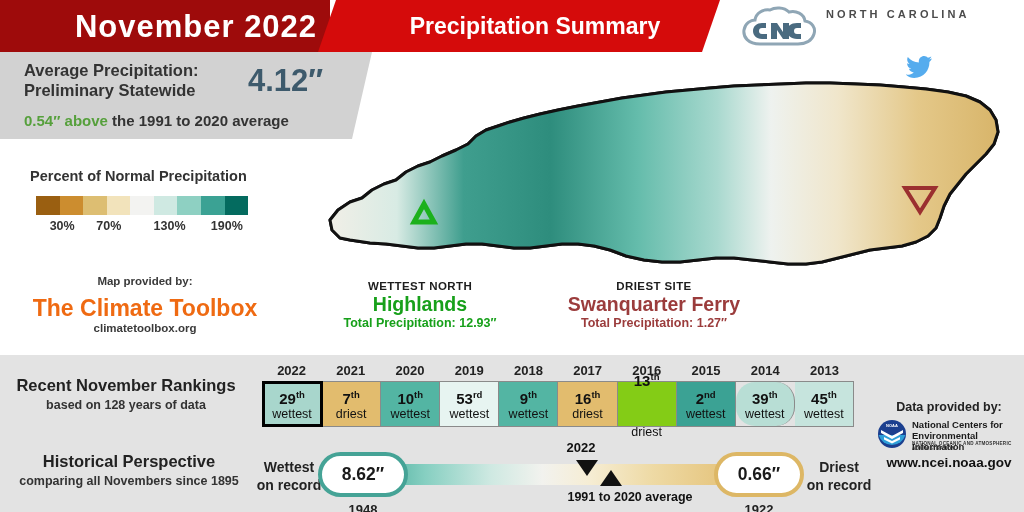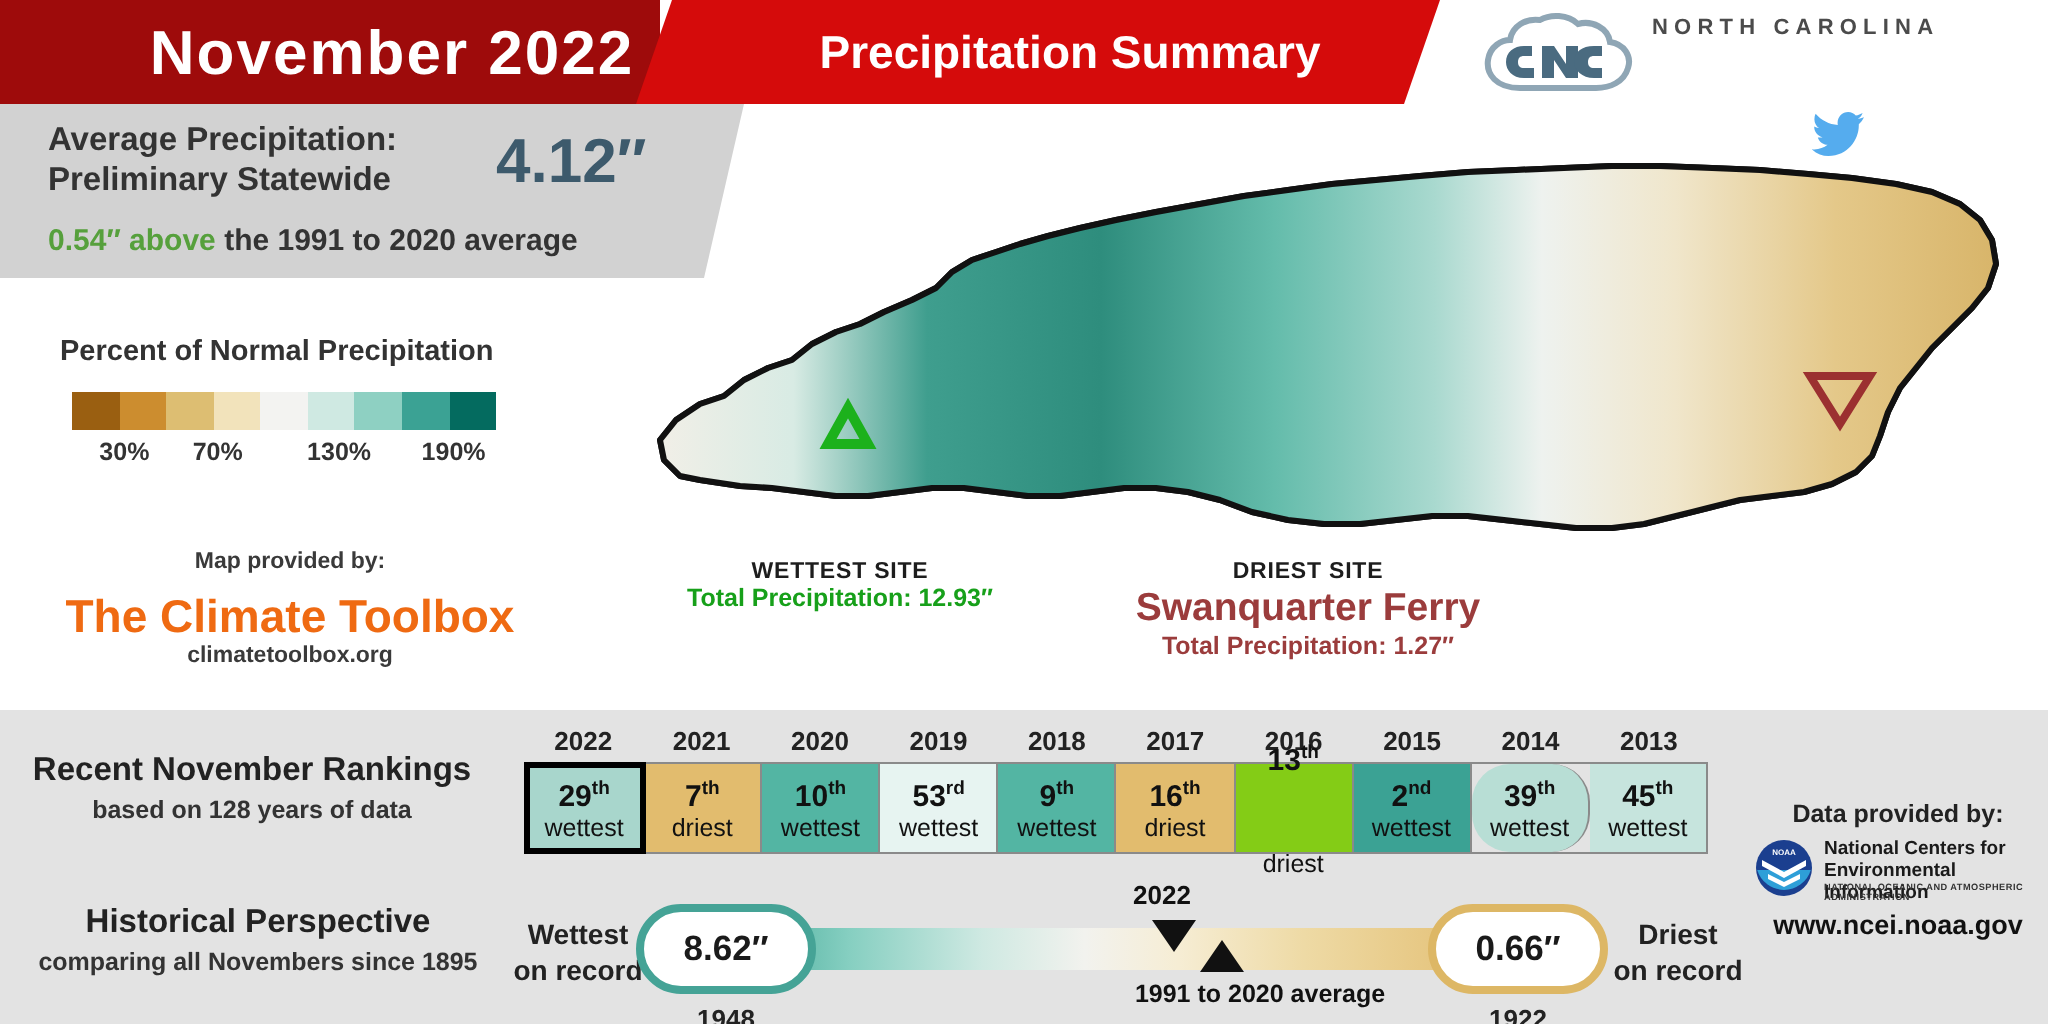--- a/index.html
+++ b/index.html
@@ -364,21 +364,22 @@
         <path d="M104 152 L124 152 L114 134 Z" fill="none" stroke="#1cb11c" stroke-width="5"></path>
       </g>
 
       <g>
         <path d="M595 118 L625 118 L610 142 Z" fill="none" stroke="#9b3030" stroke-width="4"></path>
       </g>
     </svg>
   </div>
 
   <div class="site site-wet">
-    <div class="kicker">WETTEST SITE</div>
+    <div class="kicker">WETTEST NORTH</div>
+    <div class="name">Highlands</div>
     <div class="total">Total Precipitation: 12.93″</div>
   </div>
   <div class="site site-dry">
     <div class="kicker">DRIEST SITE</div>
     <div class="name">Swanquarter Ferry</div>
     <div class="total">Total Precipitation: 1.27″</div>
   </div>
 
   <div class="bottom"></div>
 

